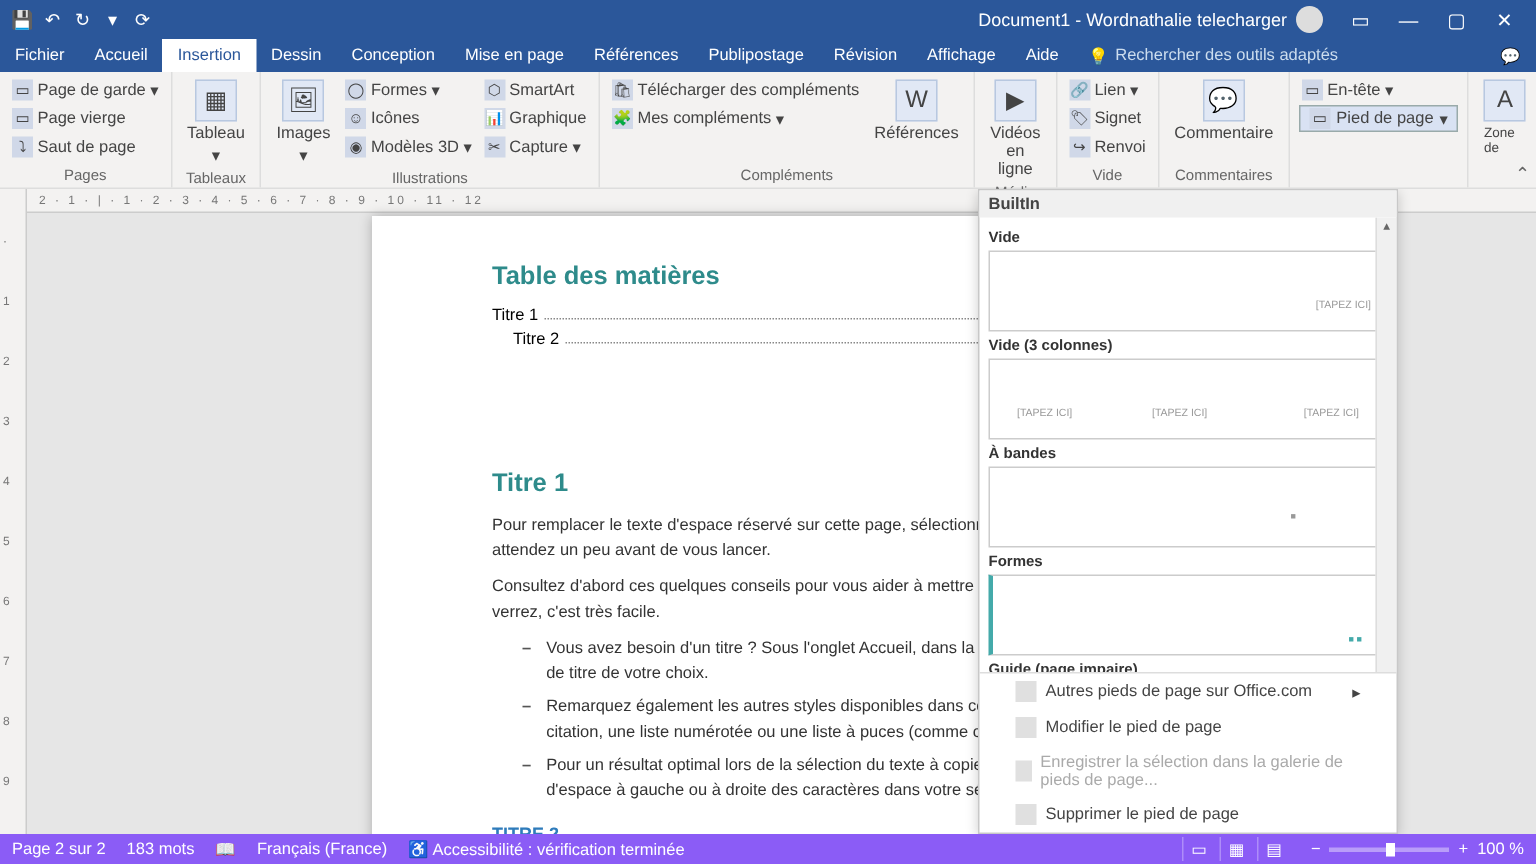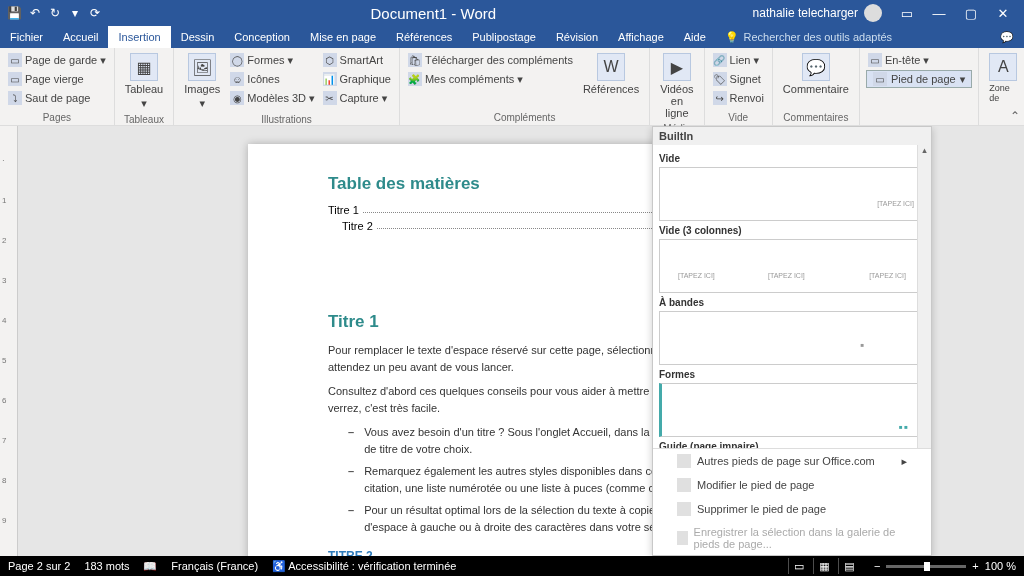--- a/index.html
+++ b/index.html
@@ -1,20 +1,20 @@
 <!DOCTYPE html>
 <html><head>
 <meta charset="utf-8">
 <style>
 *{margin:0;padding:0;box-sizing:border-box;font-family:"Segoe UI",Arial,sans-serif}
 body{width:1024px;height:576px;overflow:hidden;background:#fff;font-size:11px}
 .titlebar{height:26px;background:#2b579a;color:#fff;display:flex;align-items:center;padding:0 6px}
 .titlebar .qa{display:flex;gap:2px;align-items:center}
 .titlebar .qa span{width:18px;height:18px;display:flex;align-items:center;justify-content:center;font-size:12px;cursor:pointer}
-.titlebar .title{flex:1;text-align:center;font-size:15px}
+.titlebar .title{flex:1;text-align:right;font-size:12px}
 .titlebar .user{display:flex;align-items:center;gap:6px;font-size:12px}
 .titlebar .avatar{width:18px;height:18px;border-radius:50%;background:#ddd}
 .titlebar .winbtns{display:flex;gap:2px;margin-left:10px}
 .titlebar .winbtns span{width:30px;height:20px;display:flex;align-items:center;justify-content:center;font-size:13px;cursor:pointer}
 .tabs{height:22px;background:#2b579a;display:flex;align-items:stretch;color:#fff;font-size:11px}
 .tabs .tab{padding:0 10px;display:flex;align-items:center;cursor:pointer}
 .tabs .tab.active{background:#fff;color:#2b579a}
 .tabs .spacer{flex:1}
 .tabs .tell{display:flex;align-items:center;gap:4px;padding:0 10px;color:#cde}
 .tabs .share{padding:0 10px;display:flex;align-items:center}
@@ -46,21 +46,21 @@
 .gallery .ghead{background:#f0f0f0;padding:3px 6px;font-weight:600;font-size:11px;color:#444}
 .gallery .gscroll{flex:1;overflow:hidden;padding:4px 6px;position:relative}
 .gallery .gscrollbar{position:absolute;right:0;top:0;width:14px;height:340px;background:#f0f0f0;display:flex;flex-direction:column;align-items:center;justify-content:space-between;font-size:9px;color:#666;border-left:1px solid #ddd}
 .gitem-label{font-size:10px;font-weight:600;color:#333;margin:4px 0 3px}
 .gthumb{border:1px solid #ccc;height:54px;background:#fff;position:relative;font-size:7px;color:#999;cursor:pointer}
 .gthumb .ph{position:absolute}
 .gfoot{border-top:1px solid #ddd}
 .gfoot .gopt{display:flex;align-items:center;gap:6px;padding:5px 24px;font-size:11px;color:#444;cursor:pointer}
 .gfoot .gopt.disabled{color:#aaa}
 .gfoot .gico{width:14px;height:14px;background:#e0e0e0;display:inline-block}
-.statusbar{height:20px;background:#000000;color:#fff;display:flex;align-items:center;font-size:11px;padding:0 8px;gap:14px}
+.statusbar{height:20px;background:#8b5cf6;color:#fff;display:flex;align-items:center;font-size:11px;padding:0 8px;gap:14px}
 .statusbar .sp{flex:1}
 .statusbar .viewbtns span{display:inline-flex;width:22px;height:16px;align-items:center;justify-content:center;border-left:1px solid rgba(255,255,255,.3);cursor:pointer}
 .zoom{display:flex;align-items:center;gap:6px}
 .zoom .track{width:80px;height:3px;background:rgba(255,255,255,.4);position:relative}
 .zoom .thumb{position:absolute;left:38px;top:-3px;width:6px;height:9px;background:#fff}
 .collapse-ribbon{position:absolute;right:4px;bottom:2px;font-size:12px;color:#666;cursor:pointer}
 </style>
 </head>
 <body>
 
@@ -236,20 +236,21 @@
       <div class="tick" style="top:110px">2</div>
       <div class="tick" style="top:150px">3</div>
       <div class="tick" style="top:190px">4</div>
       <div class="tick" style="top:230px">5</div>
       <div class="tick" style="top:270px">6</div>
       <div class="tick" style="top:310px">7</div>
       <div class="tick" style="top:350px">8</div>
       <div class="tick" style="top:390px">9</div>
   </div>
   <div class="doc-area">
+    <div class="rulerH">2 · 1 · | · 1 · 2 · 3 · 4 · 5 · 6 · 7 · 8 · 9 · 10 · 11 · 12</div>
     <div class="page">
       <div class="toc-title">Table des matières</div>
       <div class="toc-line">
           <span>Titre 1</span>
           <span class="dots"></span>
         </div>
       <div class="toc-line" style="padding-left:14px">
           <span>Titre 2</span>
           <span class="dots"></span>
         </div>
@@ -302,27 +303,27 @@
       <div class="gfoot">
         <div class="gopt">
             <span class="gico"></span>
             <span>Autres pieds de page sur Office.com</span>
             <span style="margin-left:auto">▸</span>
           </div>
         <div class="gopt">
             <span class="gico"></span>
             <span>Modifier le pied de page</span>
           </div>
+        <div class="gopt disabled">
+            <span class="gico"></span>
+            <span>Enregistrer la sélection dans la galerie de pieds de page...</span>
+          </div>
         <div class="gopt">
             <span class="gico"></span>
             <span>Supprimer le pied de page</span>
-          </div>
-        <div class="gopt disabled">
-            <span class="gico"></span>
-            <span>Enregistrer la sélection dans la galerie de pieds de page...</span>
           </div>
       </div>
     </div>
   </div>
 </div>
 
 <div class="statusbar">
   <span>Page 2 sur 2</span>
   <span>183 mots</span>
   <span>📖</span>

